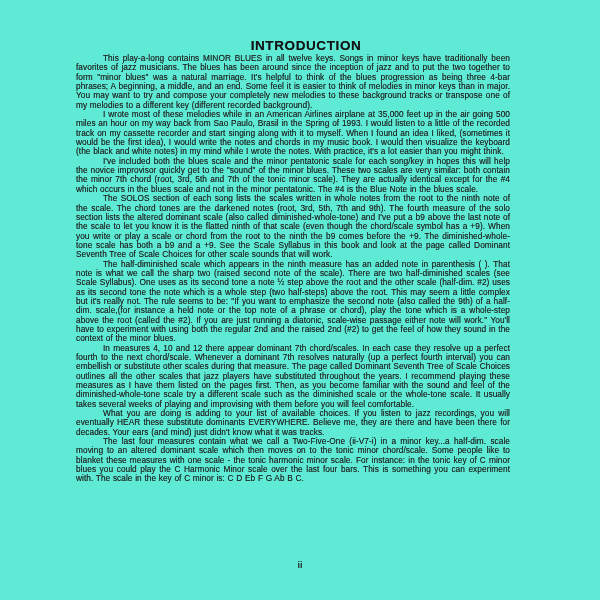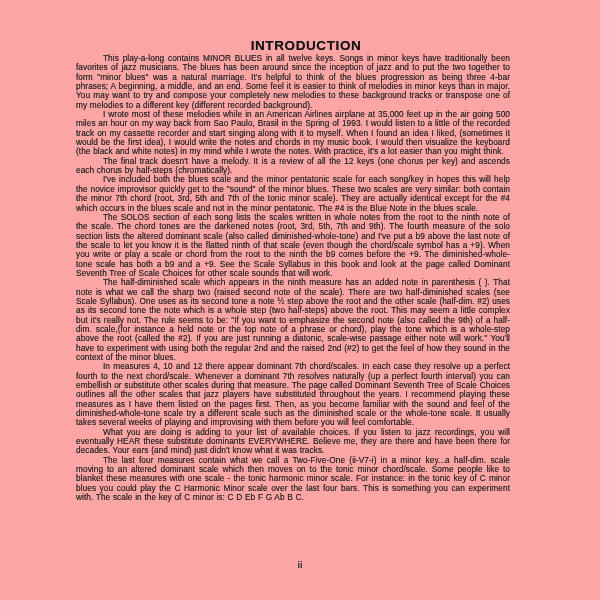--- a/index.html
+++ b/index.html
@@ -4,21 +4,21 @@
 <style>
   html, body {
     margin: 0;
     padding: 0;
     background: #ffffff;
   }
   .sheet {
     position: relative;
     width: 600px;
     height: 600px;
-    background: #fca5a5;
+    background: #5eead4;
     font-family: "Liberation Sans", sans-serif;
     color: #1e1e1e;
     overflow: hidden;
   }
   .title {
     position: absolute;
     top: 38px;
     left: 76px;
     width: 434px;
     margin: 0;
@@ -60,21 +60,20 @@
 </style>
 </head>
 <body>
 
 <div class="sheet">
   <h1 class="title">INTRODUCTION</h1>
 
   <div class="body-text">
       <p>This play-a-long contains MINOR BLUES in all twelve keys. Songs in minor keys have traditionally been favorites of jazz musicians. The blues has been around since the inception of jazz and to put the two together to form "minor blues" was a natural marriage. It's helpful to think of the blues progression as being three 4-bar phrases;  A beginning, a middle, and an end. Some feel it is easier to think of melodies in minor keys than in major.  You may want to try and compose your completely new melodies to these background tracks or transpose one of my melodies to a different key (different recorded background).</p>
       <p>I wrote most of these melodies while in an American Airlines airplane at 35,000 feet up in the air going 500 miles an hour on my way back from Sao Paulo, Brasil in the Spring of 1993.  I would listen to a little of the recorded track on my cassette recorder and start singing along with it to myself.  When I found an idea I liked, (sometimes it would be the first idea), I would write the notes and chords in my music book.  I would then visualize the keyboard (the black and white notes) in my mind while I wrote the notes.  With practice, it's a lot easier than you might think.</p>
-      <p>The final track doesn't have a melody.  It is a review of all the 12 keys (one chorus per key) and ascends each chorus by half-steps (chromatically).</p>
       <p>I've included both the blues scale and the minor pentatonic scale for each song/key in hopes this will help the novice improvisor quickly get to the "sound" of the minor blues.  These two scales are very similar:  both contain the minor 7th chord (root, 3rd, 5th and 7th of the tonic minor scale). They are actually identical except for the #4 which occurs in the blues scale and not in the minor pentatonic. The #4 is the Blue Note in the blues scale.</p>
       <p>The SOLOS section of each song lists the scales written in whole notes from the root to the ninth note of the scale. The chord tones are the darkened notes (root, 3rd, 5th, 7th and 9th). The fourth measure of the solo section lists the altered dominant scale (also called diminished-whole-tone) and I've put a b9 above the last note of the scale to let you know it is the flatted ninth of that scale (even though the chord/scale symbol has a +9).  When you write or play a scale or chord from the root to the ninth the b9 comes before the +9. The diminished-whole-tone scale has both a b9 and a +9. See the Scale Syllabus in this book and look at the page called Dominant Seventh Tree of Scale Choices for other scale sounds that will work.</p>
       <p>The half-diminished scale which appears in the ninth measure has an added note in parenthesis ( ).  That note is what we call the sharp two (raised second note of the scale). There are two half-diminished scales (see Scale Syllabus). One uses as its second tone a note ½ step above the root and the other scale (half-dim. #2) uses as its second tone the note which is a whole step (two half-steps) above the root.  This may seem a little complex but it's really not.  The rule seems to be:  "If you want to emphasize the second note (also called the 9th) of a half-dim. scale,(for instance a held note or the top note of a phrase or chord), play the tone which is a whole-step above the root (called the #2).  If you are just running a diatonic, scale-wise passage either note will work." You'll have to experiment with using both the regular 2nd and the raised 2nd (#2) to get the feel of how they sound in the context of the minor blues.</p>
       <p>In measures 4, 10 and 12 there appear dominant 7th chord/scales.  In each case they resolve up a perfect fourth to the next chord/scale. Whenever a dominant 7th resolves naturally (up a perfect fourth interval) you can embellish or substitute other scales during that measure.  The page called Dominant Seventh Tree of Scale Choices outlines all the other scales that jazz players have substituted throughout the years.  I recommend playing these measures as I have them listed on the pages first.  Then, as you become familiar with the sound and feel of the diminished-whole-tone scale try a different scale such as the diminished scale or the whole-tone scale.  It usually takes several weeks of playing and improvising with them before you will feel comfortable.</p>
       <p>What you are doing is adding to your list of available choices.  If you listen to jazz recordings, you will eventually HEAR these substitute dominants EVERYWHERE.  Believe me, they are there and have been there for decades.  Your ears (and mind) just didn't know what it was tracks.</p>
       <p>The last four measures contain what we call a Two-Five-One (ii-V7-i) in a minor key...a half-dim. scale moving to an altered dominant scale which then moves on to the tonic minor chord/scale.  Some people like to blanket these measures with one scale - the tonic harmonic minor scale. For instance: in the tonic key of C minor blues you could play the C Harmonic Minor scale over the last four bars.  This is something you can experiment with. The scale in the key of C minor is: C D Eb F G Ab B C.</p>
     </div>
 
   <div class="page-number">ii</div>
 </div>

